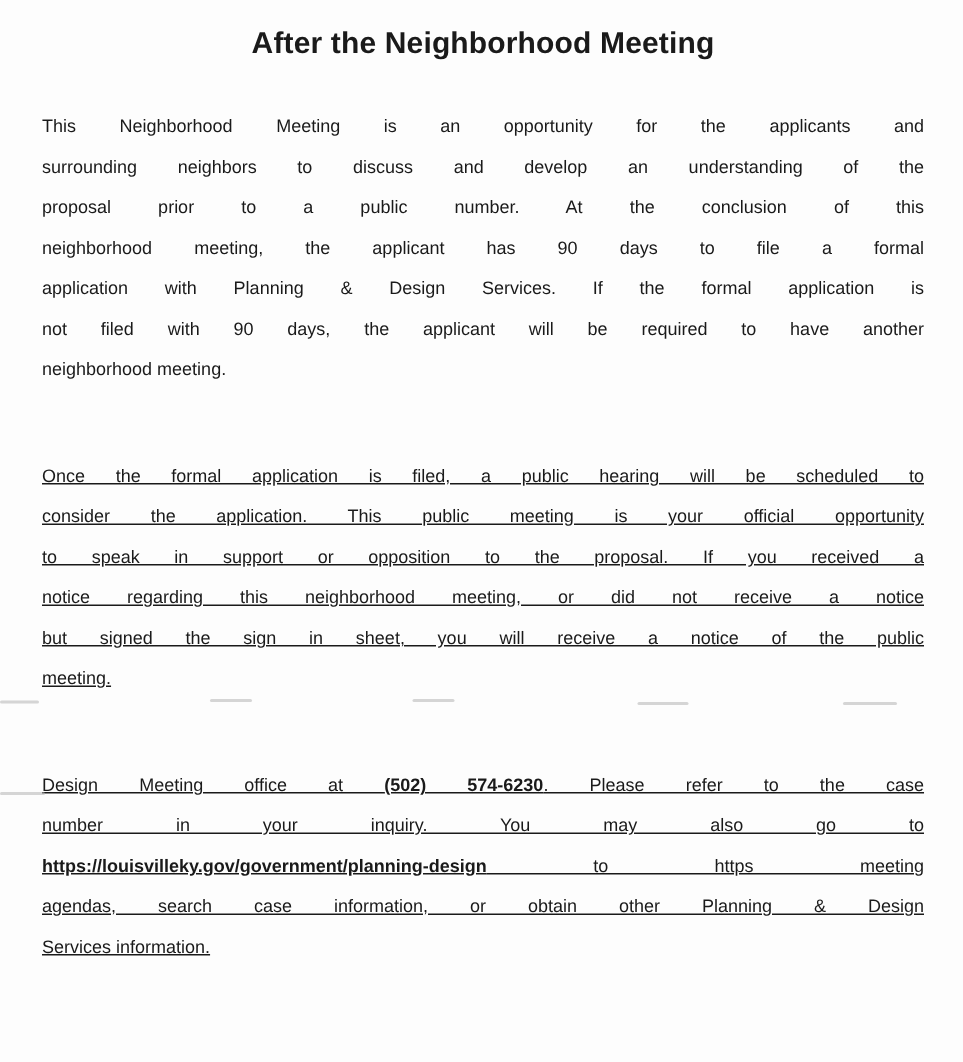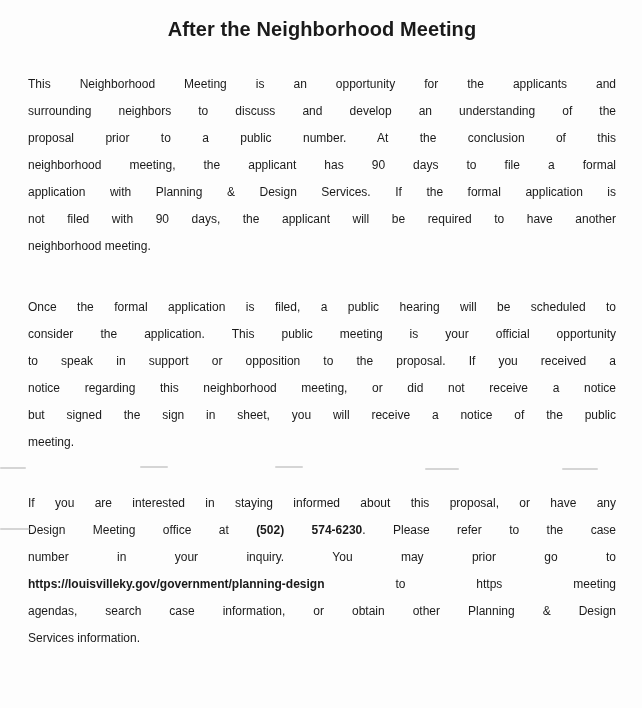--- a/index.html
+++ b/index.html
@@ -22,21 +22,22 @@
     font-size: 20px;
     line-height: 26px;
     font-weight: 700;
     text-align: center;
     letter-spacing: 0.1px;
   }
   .doc-body {
     margin: 29px 26px 0 28px;
   }
   .paragraph + .paragraph {
-    margin-top: 34px;
+    margin-top: 44px;
+    text-decoration: underline;
   }
   .line {
     font-size: 12px;
     line-height: 27px;
     text-align: justify;
     text-align-last: justify;
     white-space: normal;
   }
   .line.last {
     text-align-last: left;
@@ -70,23 +71,22 @@
       </div>
       <div class="paragraph">
         <div class="line"><span>Once the formal application is filed, a public hearing will be scheduled to</span></div>
         <div class="line"><span>consider the application.  This public meeting is your official opportunity</span></div>
         <div class="line"><span>to speak in support or opposition to the proposal.  If you received a</span></div>
         <div class="line"><span>notice regarding this neighborhood meeting, or did not receive a notice</span></div>
         <div class="line"><span>but signed the sign in sheet, you will receive a notice of the public</span></div>
         <div class="line last"><span>meeting.</span></div>
       </div>
       <div class="paragraph">
-        <div class="line"><span>If you are interested in staying informed about this proposal, or have any</span></div>
         <div class="line"><span>Design Meeting office at </span><span class="bold">(502) 574-6230</span><span>.  Please refer to the case</span></div>
-        <div class="line"><span>number in your inquiry.  You may prior go to</span></div>
+        <div class="line"><span>number in your inquiry.  You may also go to</span></div>
         <div class="line"><span class="bold">https://louisvilleky.gov/government/planning-design</span><span> to https meeting</span></div>
         <div class="line"><span>agendas, search case information, or obtain other Planning &amp; Design</span></div>
         <div class="line last"><span>Services information.</span></div>
       </div>
     </div>
 
   <div class="artifact" style="top:451px; left:0;   width:26px;"></div>
   <div class="artifact" style="top:450px; left:140px; width:28px;"></div>
   <div class="artifact" style="top:450px; left:275px; width:28px;"></div>
   <div class="artifact" style="top:452px; left:425px; width:34px;"></div>

